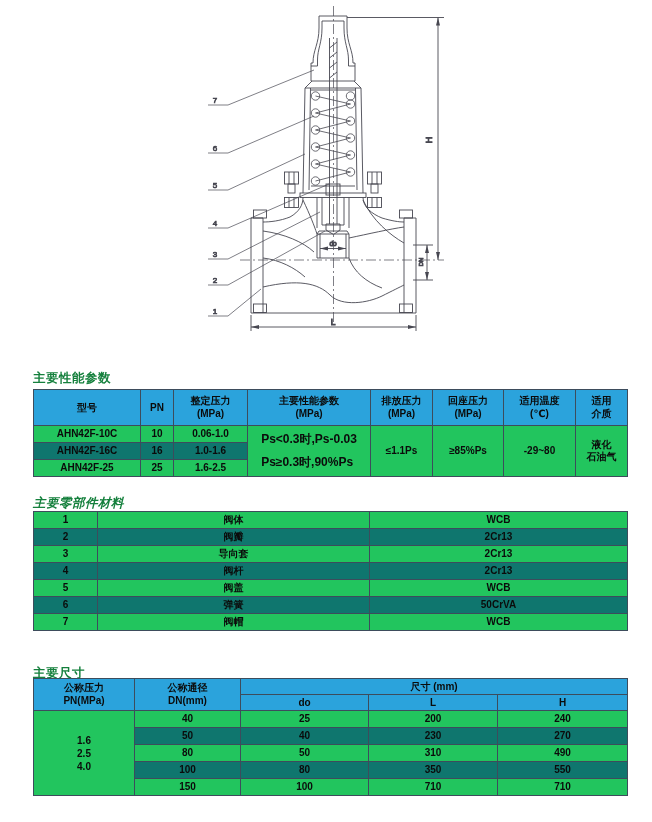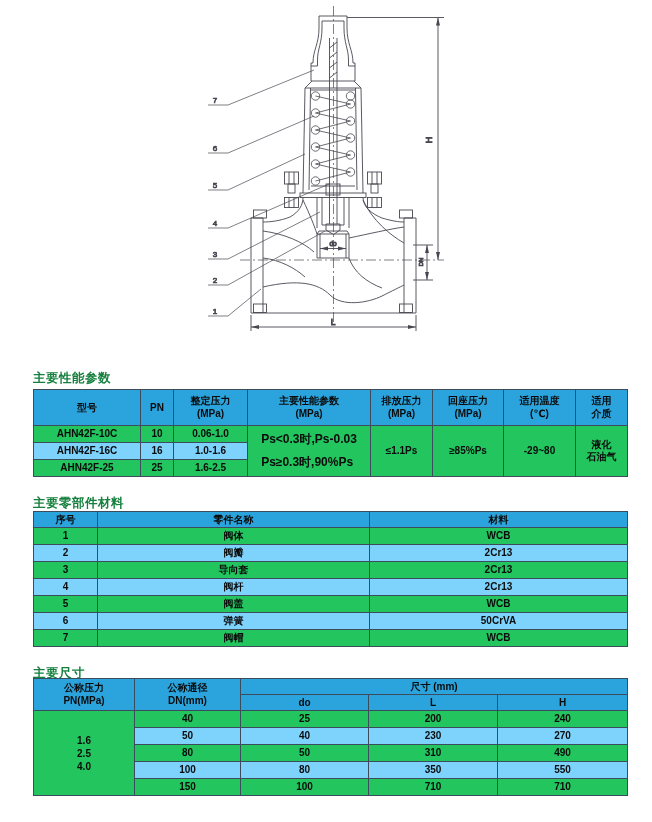--- a/index.html
+++ b/index.html
@@ -1,32 +1,32 @@
 <!DOCTYPE html>
 <html><head>
 <meta charset="utf-8">
 <style>
   html,body{margin:0;padding:0;background:#fff;}
   body{width:652px;height:822px;font-family:"Liberation Sans","DejaVu Sans",sans-serif;}
   .page{position:relative;width:652px;height:822px;background:#fff;overflow:hidden;}
   .diagram{position:absolute;top:0;left:0;width:652px;height:368px;}
   .sec-title{position:absolute;left:33px;font-size:12.5px;font-weight:bold;color:#15803d;letter-spacing:.5px;}
   #t-perf-title{top:370px;}
-  #t-mat-title{top:495px;}
+  #t-mat-title{top:495px;font-style:italic;}
   #t-dim-title{top:665px;}
   table{border-collapse:collapse;table-layout:fixed;position:absolute;left:33px;width:594px;
         font-size:10px;font-weight:bold;color:#0b0b0b;}
   #t-perf{top:389px;padding-left:24px;}
   #t-mat{top:511px;}
   #t-dim{top:678px;}
   th,td{border:1px solid #3d4c5c;text-align:center;vertical-align:middle;padding:0 1px;
         line-height:1.2;overflow:hidden;}
   th{background:#2ba3dc;font-weight:bold;}
   td{background:#22c55e;height:16px;}
-  td.hl{background:#7dd3fc;}
+  td.hl{background:#0f766e;}
   #t-perf th{height:35px;}
   #t-mat th,#t-dim th{height:15px;}
   #t-dim td{height:16px;}
   .small2{font-size:12px;line-height:1.9;display:inline-block;text-align:left;}
   .two-line div{line-height:1.25;}
   .press-cell div{line-height:1.3;}
   svg text{fill:#333;}
 </style>
 </head>
 <body>
@@ -244,25 +244,20 @@
 
   <div class="sec-title" id="t-mat-title">主要零部件材料</div>
 
   <table id="t-mat">
     <colgroup>
         <col style="width:64px">
         <col style="width:272px">
         <col style="width:258px">
       </colgroup>
     <tbody>
-        <tr>
-      <th>序号</th>
-      <th>零件名称</th>
-      <th>材料</th>
-    </tr>
     <tr>
       <td>1</td>
       <td>阀体</td>
       <td>WCB</td>
     </tr>
     <tr>
       <td class="hl">2</td>
       <td class="hl">阀瓣</td>
       <td class="hl">2Cr13</td>
     </tr>

